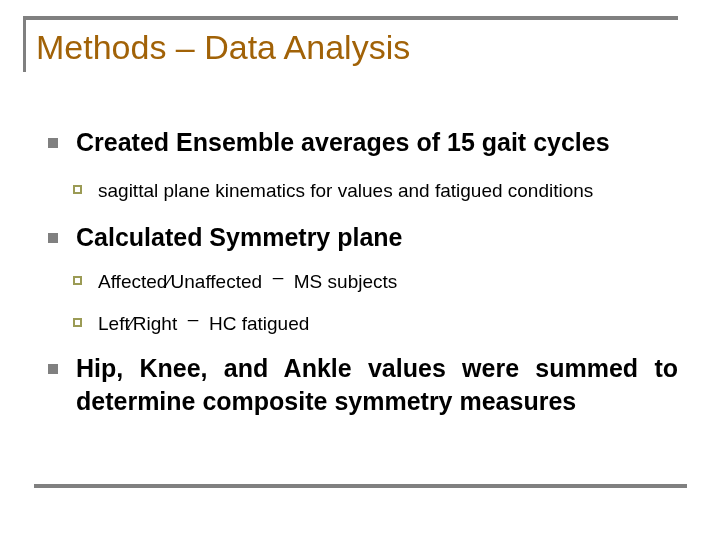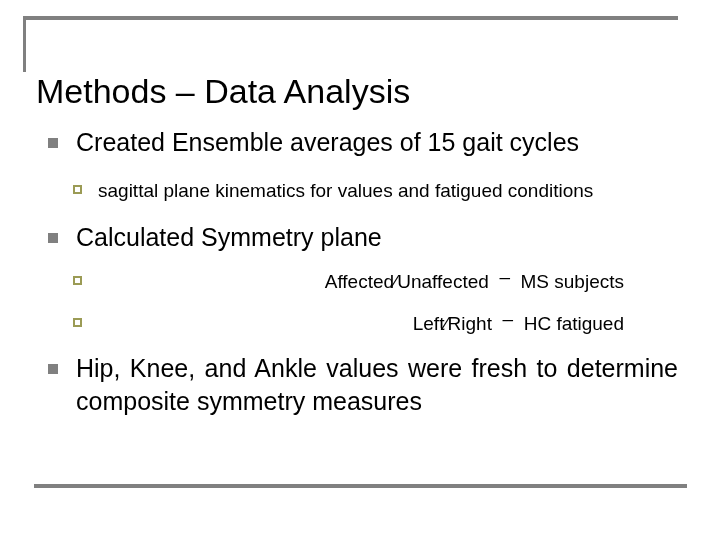--- a/index.html
+++ b/index.html
@@ -36,24 +36,23 @@
     background: #808080;
   }
   .slide-title {
     position: absolute;
     left: 36px;
     top: 26px;
     width: 640px;
     font-size: 34px;
     line-height: 42px;
     font-weight: normal;
-    color: #000000;
+    color: #a16207;
     letter-spacing: 0px;
     white-space: nowrap;
-    margin-top: 44px;
   }
 
   
   .bottom-rule {
     position: absolute;
     left: 34px;
     top: 484px;
     width: 653px;
     height: 4px;
     background: #808080;
@@ -70,20 +69,21 @@
   .lvl1 {
     position: relative;
     padding-left: 76px;
     padding-right: 42px;
     margin-bottom: 4px;
     font-size: 25px;
     line-height: 33px;
     color: #000000;
     text-align: justify;
     text-justify: inter-word;
+    font-weight: bold;
   }
   .lvl1 .sq1 {
     position: absolute;
     left: 48px;
     top: 12px;
     width: 10px;
     height: 10px;
     background: #808080;
   }
 
@@ -101,21 +101,21 @@
   .lvl2 .sq2 {
     position: absolute;
     left: 73px;
     top: 8px;
     width: 9px;
     height: 9px;
     border: 2px solid #9B9B55;
     box-sizing: border-box;
     background: #ffffff;
   }
-  .lvl2.noflow { text-align: right; }
+  .lvl2.noflow { text-align: left; }
 
   .gap-a { height: 14px; }
   .gap-b { height: 12px; }
   .gap-c { height: 10px; }
   .gap-d { height: 10px; }
 
   .dash {
     display: inline-block;
     vertical-align: 5px;
     font-size: 19px;
@@ -164,20 +164,20 @@
 
     <div class="lvl2 noflow">
       <span class="sq2"></span>
       <span>Left⁄Right</span><span>&nbsp;&nbsp;</span><span class="dash">‒</span><span>&nbsp;&nbsp;</span><span>HC  fatigued</span>
     </div>
 
     <div class="gap-c"></div>
 
     <div class="lvl1">
       <span class="sq1"></span>
-      <span>Hip,  Knee,  and  Ankle  values  were fresh  to  determine  composite symmetry  measures</span>
+      <span>Hip,  Knee,  and  Ankle  values  were summed  to  determine  composite symmetry  measures</span>
     </div>
 
   </div>
 
   <div class="bottom-rule"></div>
 
 </div>
 
 </body></html>

